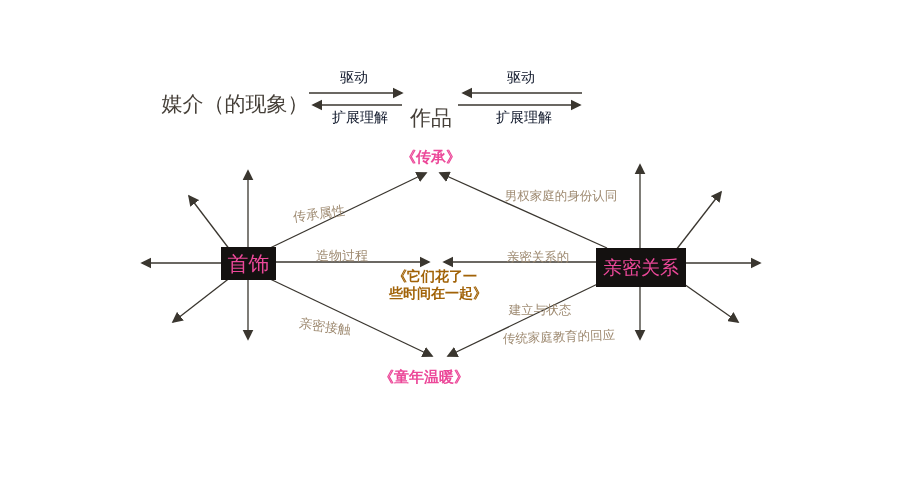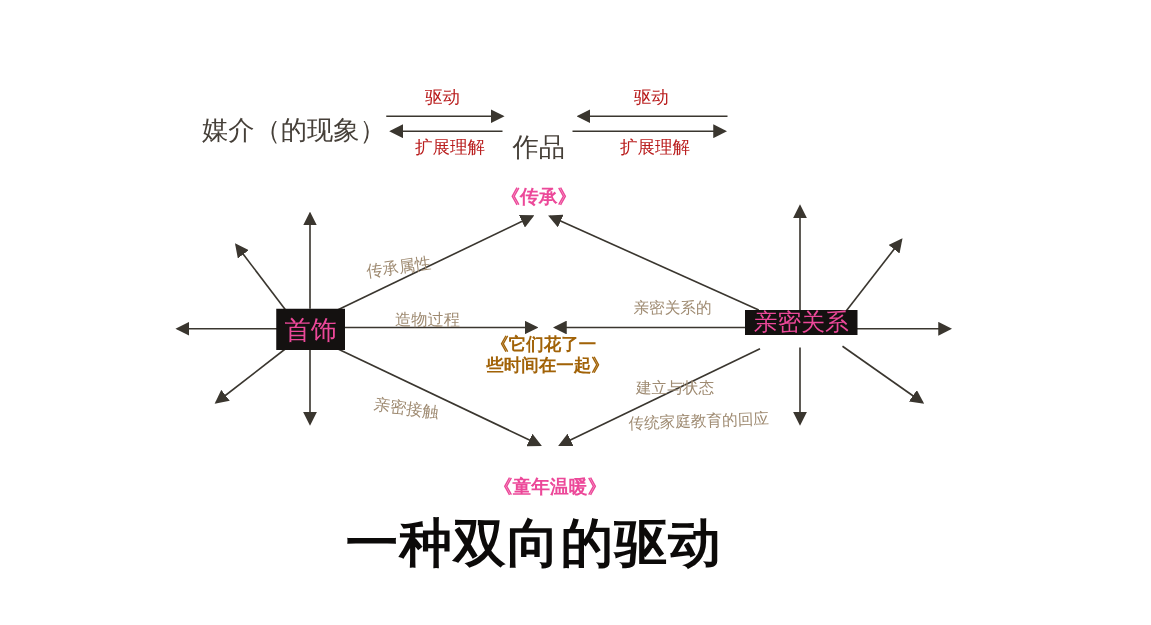--- a/index.html
+++ b/index.html
@@ -8,32 +8,32 @@
     width:921px;height:500px;
     background:#ffffff;
     overflow:hidden;
     font-family:"DejaVu Sans","Liberation Sans",sans-serif;
     color:#453f38;
   }
   #arrow-layer{position:absolute;left:0;top:0;width:921px;height:500px;}
   #arrow-layer line{stroke:#3a362f;stroke-width:1.3;}
   .txt{position:absolute;white-space:nowrap;transform:translateX(-50%);}
   .flow-node{font-size:21px;color:#453f38;letter-spacing:0px;}
-  .flow-label{font-size:14px;color:#b91c1c;}
+  .flow-label{font-size:14px;color:#0f172a;}
   .vertex{font-size:15px;font-weight:600;color:#ec4899;}
   .center-work{font-size:14px;font-weight:600;color:#a16207;line-height:17px;margin-top:44px;}
   .edge-label{font-size:13px;color:#9f8b72;}
   .edge-label-sm{font-size:12.5px;color:#9f8b72;}
   .node-box{
     position:absolute;background:#141110;color:#ec4899;
     display:flex;align-items:center;justify-content:center;
     z-index:2;
   }
   #jewelry-node{left:221px;top:247px;width:55px;height:33px;font-size:21px;}
-  #intimacy-node{left:596px;top:248px;width:90px;height:20px;font-size:19px;}
+  #intimacy-node{left:596px;top:248px;width:90px;height:39px;font-size:19px;}
   #main-title{
     position:absolute;left:427px;top:407px;transform:translateX(-50%);
     font-size:42px;font-weight:900;color:#0c0a09;letter-spacing:1px;
     white-space:nowrap;
   }
 </style>
 </head>
 <body>
 
 <div id="slide">
@@ -72,30 +72,30 @@
 
   <div class="txt flow-node" style="left:235px;top:90px;">媒介（的现象）</div>
   <div class="txt flow-node" style="left:431px;top:104px;">作品</div>
 
   <div class="txt flow-label" style="left:354px;top:69px;">驱动</div>
   <div class="txt flow-label" style="left:360px;top:109px;">扩展理解</div>
   <div class="txt flow-label" style="left:521px;top:69px;">驱动</div>
   <div class="txt flow-label" style="left:524px;top:109px;">扩展理解</div>
 
   <div class="txt vertex" style="left:431px;top:148px;">《传承》</div>
-  <div class="txt vertex" style="left:440px;top:368px;margin-top:12px;">《童年温暖》</div>
+  <div class="txt vertex" style="left:424px;top:368px;">《童年温暖》</div>
 
   <div class="txt center-work" style="left:435px;top:224px;">《它们花了一</div>
   <div class="txt center-work" style="left:438px;top:241px;">些时间在一起》</div>
 
   <div class="node-box" id="jewelry-node">首饰</div>
   <div class="node-box" id="intimacy-node">亲密关系</div>
 
   <div class="txt edge-label" style="left:319px;top:205px;transform:translateX(-50%) rotate(-8deg);">传承属性</div>
   <div class="txt edge-label" style="left:342px;top:247px;">造物过程</div>
   <div class="txt edge-label" style="left:325px;top:318px;transform:translateX(-50%) rotate(8deg);">亲密接触</div>
-  <div class="txt edge-label-sm" style="left:538px;top:238px;font-family:Liberation Mono, monospace;">亲密关系的</div>
+  <div class="txt edge-label-sm" style="left:561px;top:188px;">男权家庭的身份认同</div>
+  <div class="txt edge-label-sm" style="left:538px;top:249px;font-family:Liberation Mono, monospace;">亲密关系的</div>
   <div class="txt edge-label-sm" style="left:540px;top:265px;margin-top:37px;">建立与状态</div>
   <div class="txt edge-label-sm" style="left:559px;top:329px;transform:translateX(-50%) rotate(-2deg);">传统家庭教育的回应</div>
 
-  <div id="main-title">一种双向的驱动</div>
 
 </div>
 
 </body></html>

